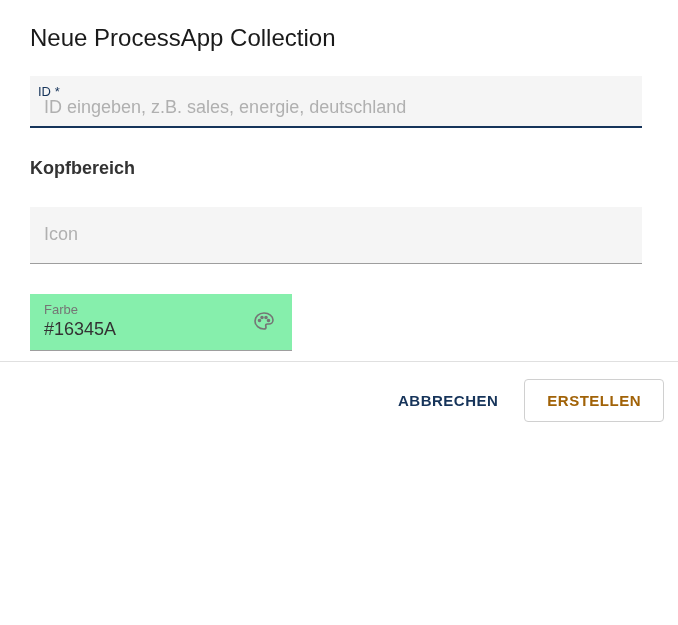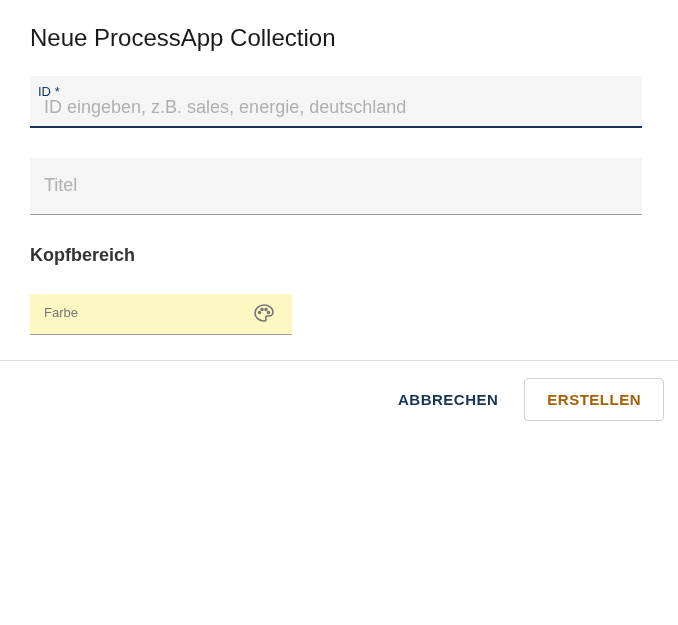--- a/index.html
+++ b/index.html
@@ -13,21 +13,21 @@
   .field.focused .float-label { color: #16345A; }
   .field .req { color: #16345A; }
   .field input {
     width: 100%; border: none; outline: none; background: transparent;
     padding: 26px 14px 10px 14px; font-size: 12px; color: #333;
   }
   .field input::placeholder { color: #b0b0b0; font-size: 18px; }
   .field.nolabel input { padding: 22px 14px 20px 14px; }
   .section-label { font-size: 18px; color: #333; margin: 0 0 28px 0; font-weight: bold; }
   .color-field {
-    position: relative; background: #fef9c3; border-bottom: 1px solid #9e9e9e;
+    position: relative; background: #86efac; border-bottom: 1px solid #9e9e9e;
     width: 262px; display: flex; align-items: center; gap: 20px;
   }
   .color-field .col-left { flex: 1; padding: 8px 14px 10px 14px; }
   .color-field .lbl { font-size: 13px; color: #757575; margin-bottom: 2px; }
   .color-field .val { font-size: 18px; color: #333; }
   .color-field .palette { width: 40px; height: 40px; display: flex; align-items: center; justify-content: center; margin-right: 8px; color: #757575; cursor: pointer; }
   .actions {
     border-top: 1px solid #e0e0e0; padding: 17px 14px;
     display: flex; justify-content: flex-end; gap: 8px; align-items: center;
   }
@@ -50,30 +50,31 @@
     <h1 class="title">Neue ProcessApp Collection</h1>
 
     <div class="field focused">
       <label class="float-label">
         <span>ID</span>
         <span class="req">*</span>
       </label>
       <input type="text" placeholder="ID eingeben, z.B. sales, energie, deutschland" style="">
     </div>
 
-    <div class="field nolabel">
-      <input type="text" placeholder="Titel" style="">
-    </div>
 
     <div class="section-label">Kopfbereich</div>
 
+    <div class="field nolabel">
+      <input type="text" placeholder="Icon" style="">
+    </div>
 
     <div class="color-field">
       <div class="col-left">
         <div class="lbl">Farbe</div>
+        <div class="val">#16345A</div>
       </div>
       <div class="palette">
         <svg width="24" height="24" viewBox="0 0 24 24" fill="none" stroke="currentColor" stroke-width="1.6">
           <path d="M12 3c-5 0-9 3.6-9 8s4 8 9 8c1.4 0 2-0.8 2-1.8 0-0.6-0.3-1.1-0.3-1.7 0-1 0.8-1.5 1.8-1.5h1.5c2.2 0 4-1.8 4-4C21 6.1 17 3 12 3z"></path>
           <circle cx="7.5" cy="10.5" r="1" fill="currentColor"></circle>
           <circle cx="10" cy="7.5" r="1" fill="currentColor"></circle>
           <circle cx="14" cy="7.5" r="1" fill="currentColor"></circle>
           <circle cx="16.5" cy="10.5" r="1" fill="currentColor"></circle>
         </svg>
       </div>

